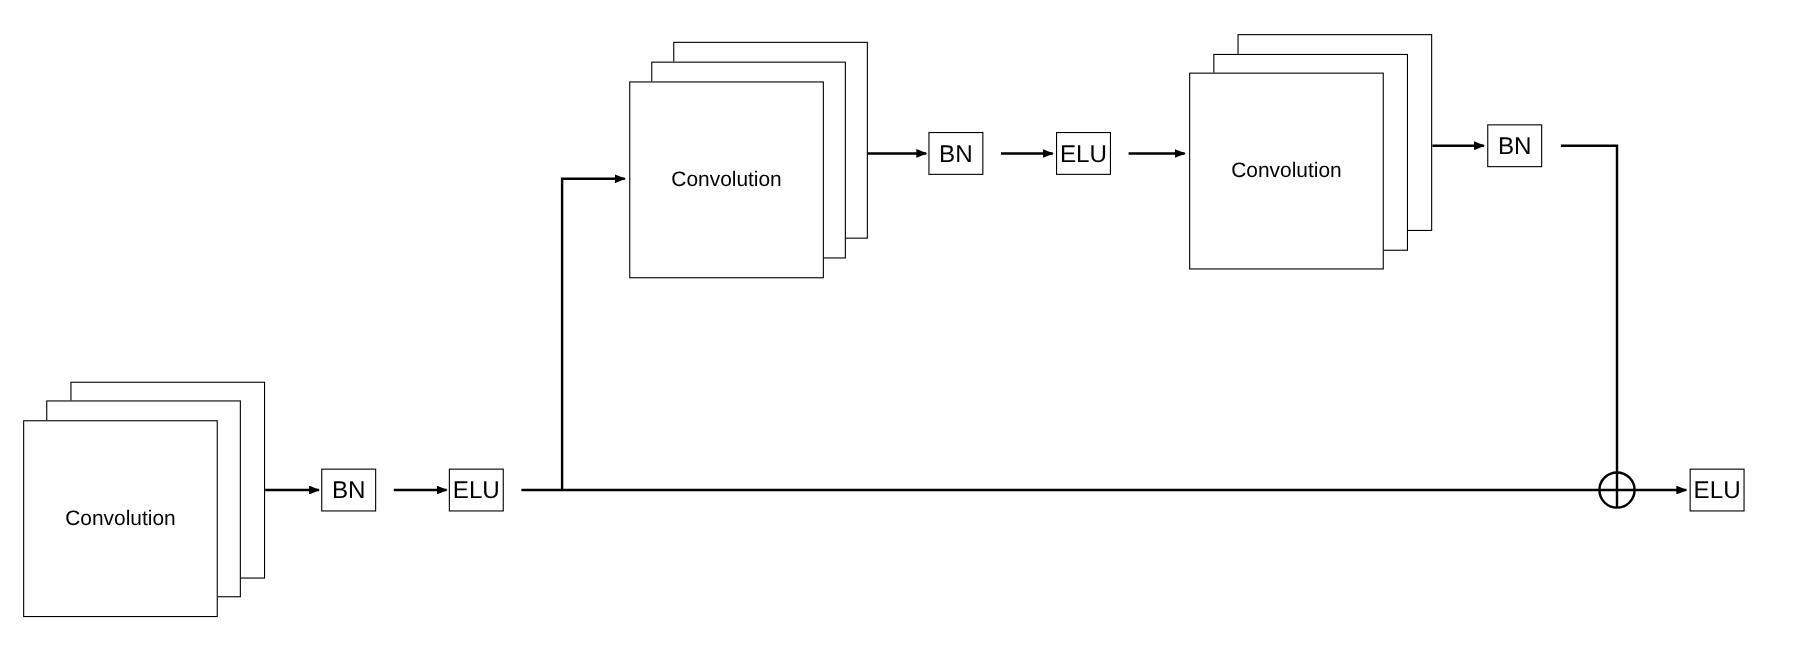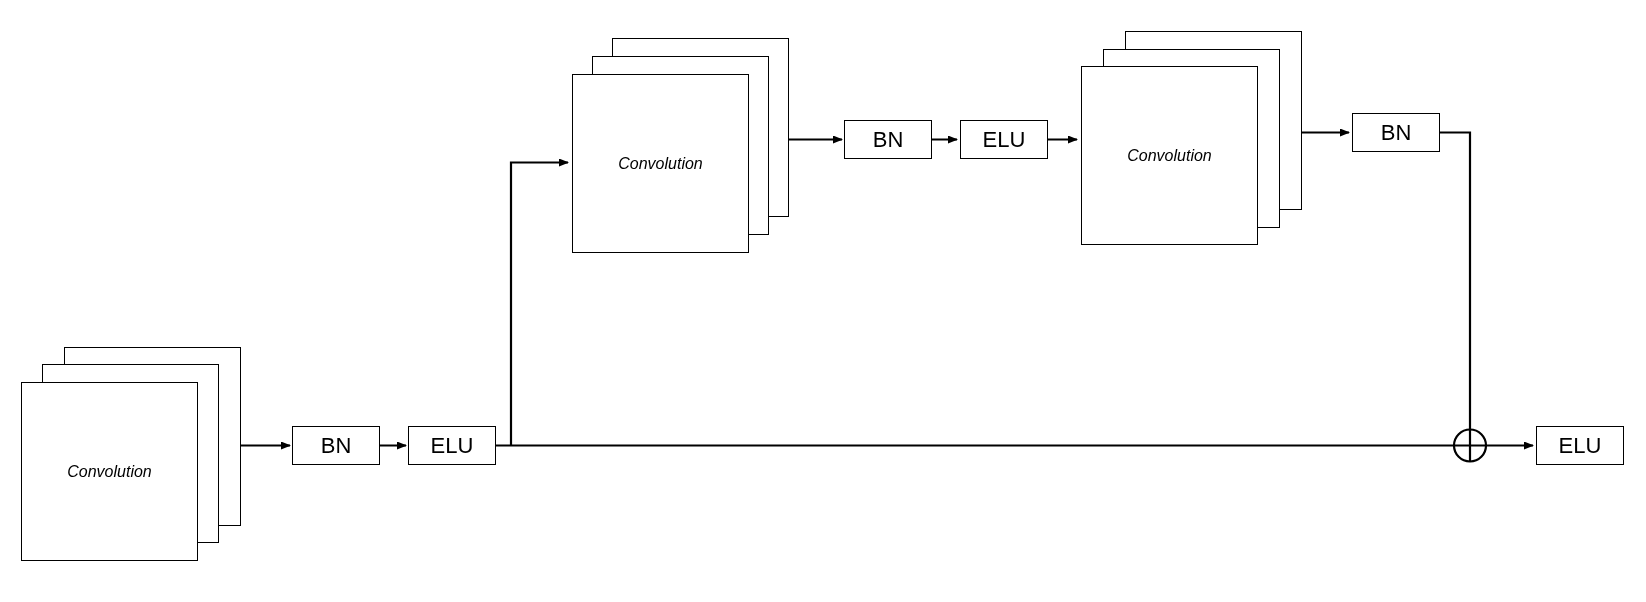--- a/index.html
+++ b/index.html
@@ -44,28 +44,27 @@
     background: #ffffff;
     border: 1.5px solid #000000;
     box-sizing: border-box;
   }
   .sheet.front {
     display: flex;
     align-items: center;
     justify-content: center;
   }
   .conv-label {
-    font-size: 16px;
+    font-size: 19px;
     line-height: 1;
     white-space: nowrap;
-    font-style: italic;
   }
   .pill {
     position: absolute;
-    width: 88px;
+    width: 50px;
     height: 39px;
     background: #ffffff;
     border: 1.5px solid #000000;
     box-sizing: border-box;
     display: flex;
     align-items: center;
     justify-content: center;
     font-size: 22px;
     line-height: 1;
   }

